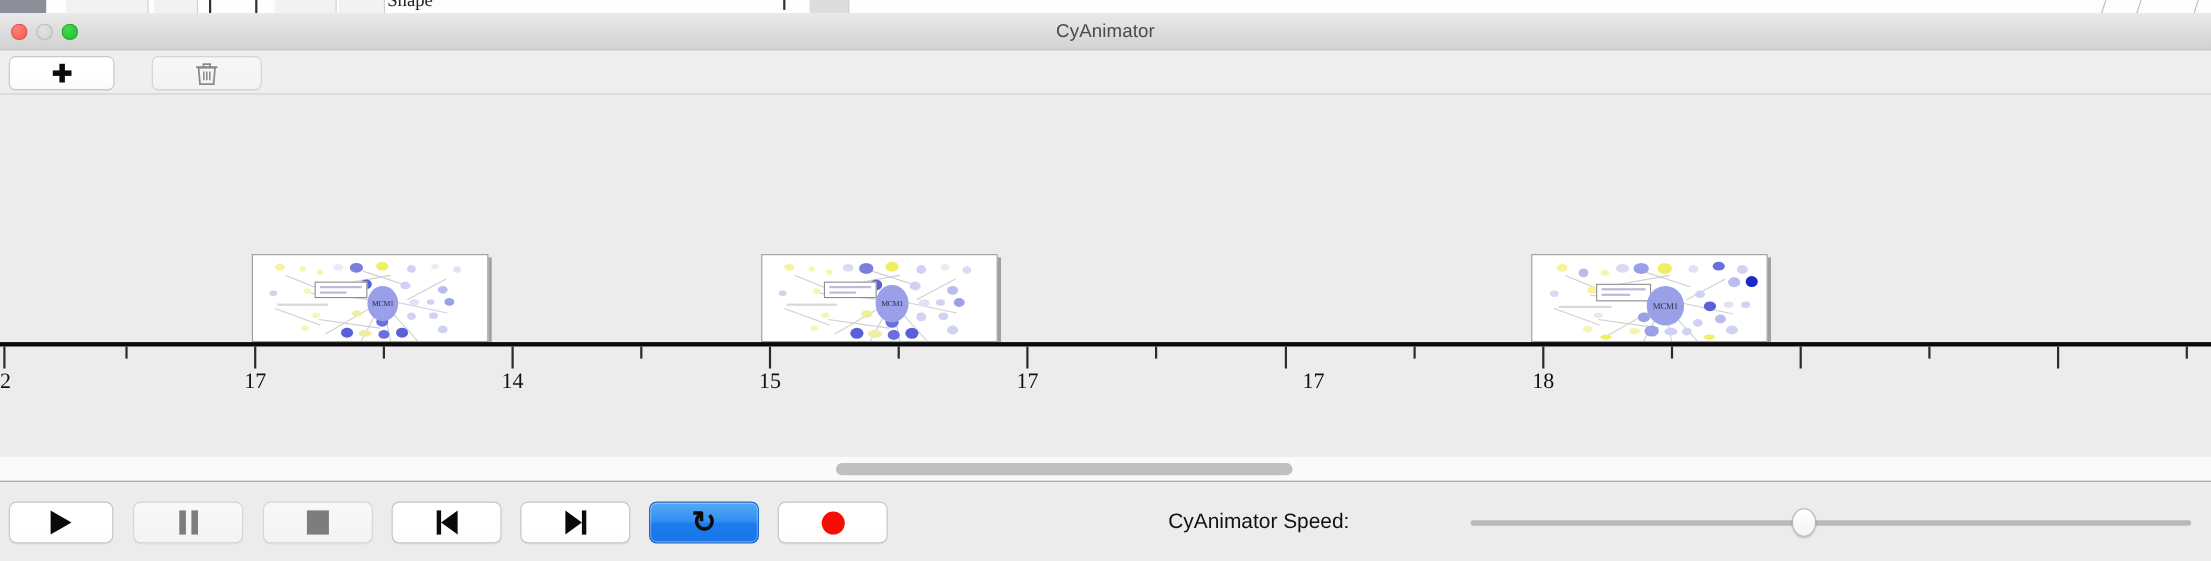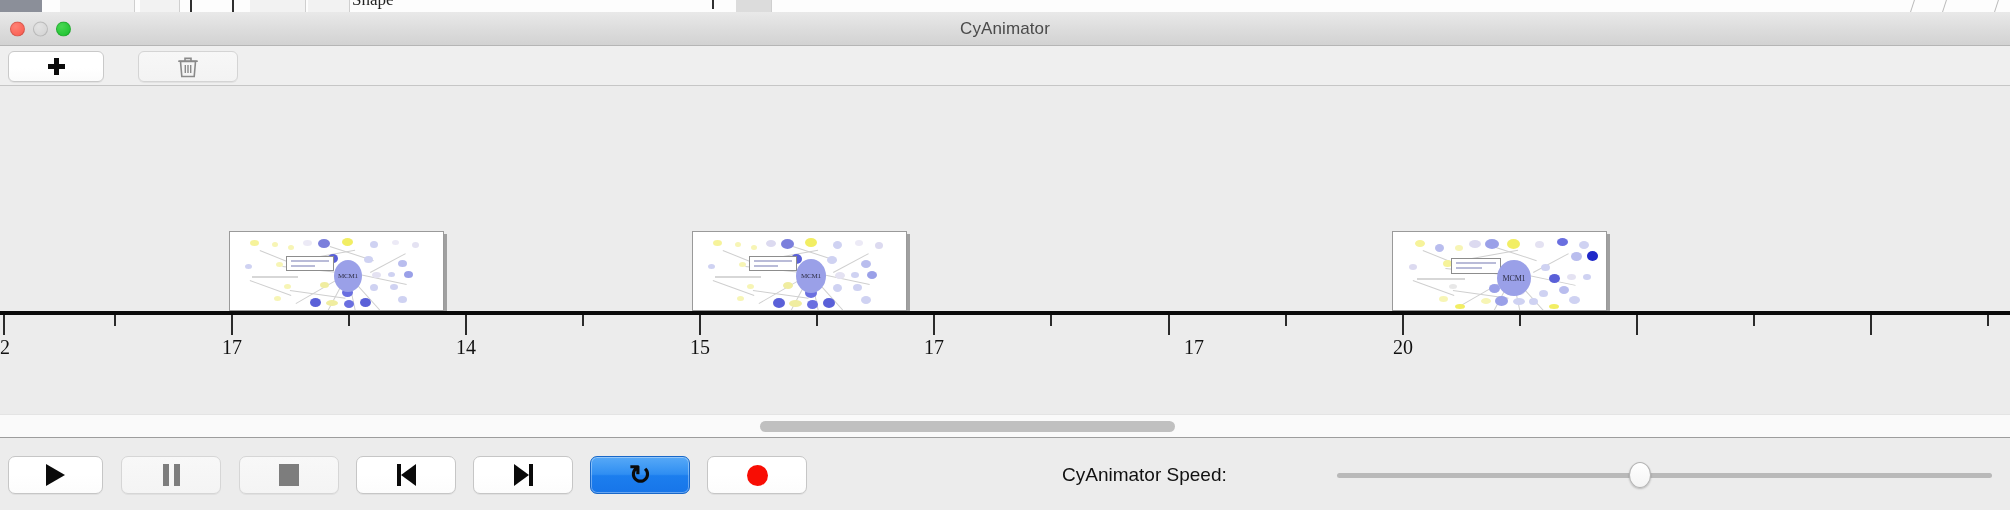--- a/index.html
+++ b/index.html
@@ -569,21 +569,21 @@
     <div class="tick major" style="left:1402px;"></div>
     <div class="tick major" style="left:1636px;"></div>
     <div class="tick major" style="left:1870px;"></div>
 
     <div class="tick-label" style="left:5px;">2</div>
     <div class="tick-label" style="left:232px;">17</div>
     <div class="tick-label" style="left:466px;">14</div>
     <div class="tick-label" style="left:700px;">15</div>
     <div class="tick-label" style="left:934px;">17</div>
     <div class="tick-label" style="left:1194px;">17</div>
-    <div class="tick-label" style="left:1403px;">20</div>
+    <div class="tick-label" style="left:1403px;">18</div>
 
   </div>
 
   <div class="hscroll">
     <div class="thumb"></div>
   </div>
 
   <div class="controls">
 
     <div class="cbtn" style="left:8px;width:95px;">

